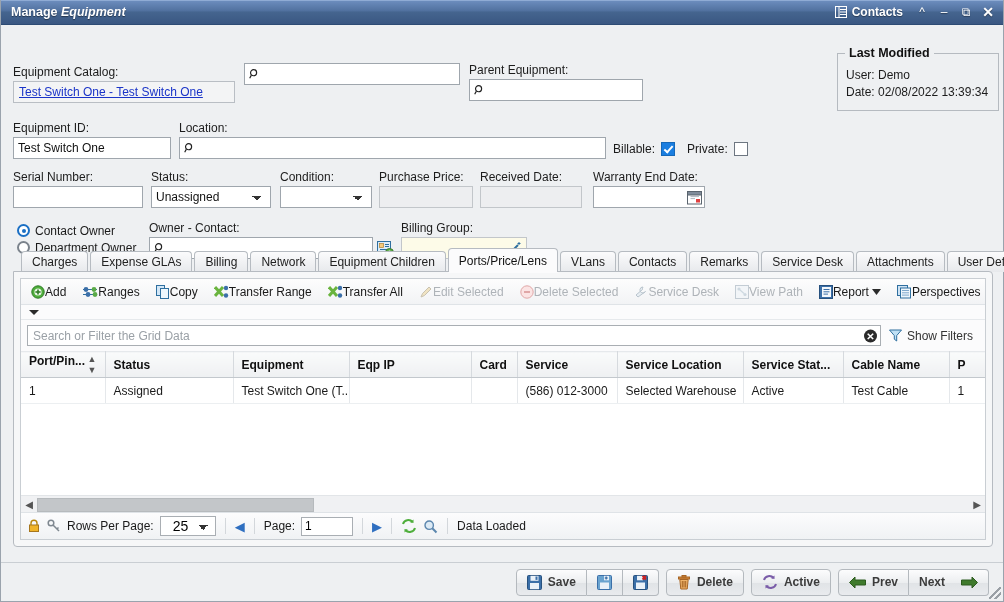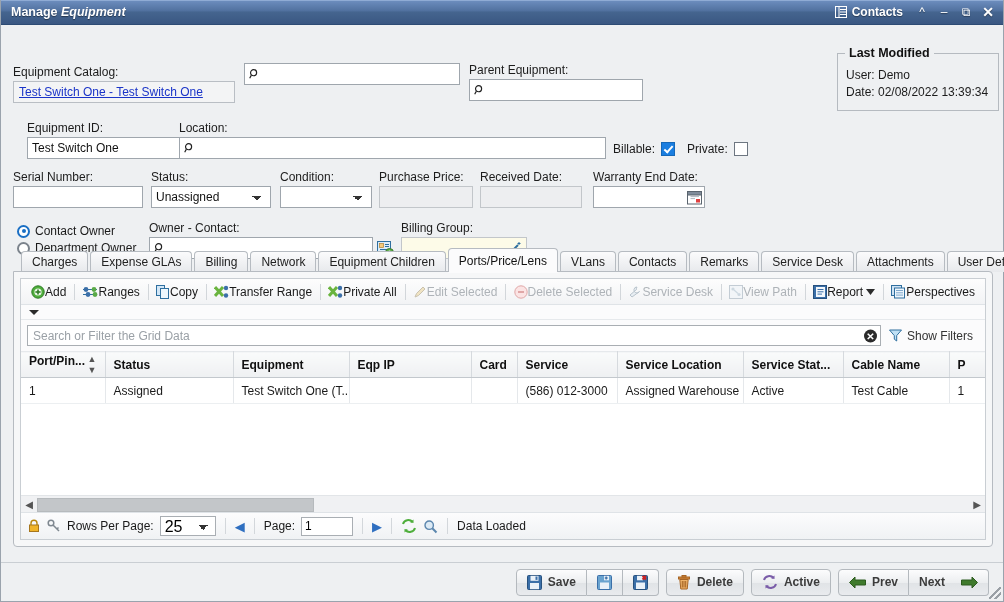--- a/index.html
+++ b/index.html
@@ -148,21 +148,21 @@
     width: 13px; height: 13px; border-radius: 50%;
     box-sizing: border-box; border: 2px solid #7b838c;
     background: #fff; display: inline-block; vertical-align: middle;
     position: relative; cursor: pointer;
   }
   .radio.on { border-color: #1a6fc4; }
   .radio.on:after {
     content: ""; position: absolute; left: 2.5px; top: 2.5px;
     width: 4px; height: 4px; border-radius: 50%; background: #1a6fc4;
   }
-  .radio-row { display: flex; align-items: center; gap: 5px; font-size: 12px; }
+  .radio-row { display: flex; align-items: flex-start; gap: 5px; font-size: 12px; }
 
   
   .tabwrap {
     position: absolute; left: 12px; top: 248px;
     width: 980px; height: 300px;
   }
   .tabstrip { display: flex; align-items: flex-end; height: 24px; padding-left: 8px; }
   .tab {
     box-sizing: border-box;
     height: 21px;
@@ -314,23 +314,23 @@
   .pg-arrow { cursor: pointer; font-size: 13px; line-height: 13px; }
   .pg-input {
     box-sizing: border-box; width: 52px; height: 19px;
     border: 1px solid #a9aeb3; background: #fff;
     font-size: 12px; padding: 1px 3px;
     font-family: "Liberation Sans", sans-serif; outline: none;
   }
   select.pg-select {
     box-sizing: border-box; height: 20px; width: 56px;
     border: 1px solid #a9aeb3; background: #fff;
-    font-size: 16px; font-family: "Liberation Sans", sans-serif;
+    font-size: 14px; font-family: "Liberation Sans", sans-serif;
     -webkit-appearance: none; appearance: none;
-    padding-left: 4px;
+    padding-left: 12px;
     background-image:
       linear-gradient(45deg, transparent 50%, #333 50%),
       linear-gradient(135deg, #333 50%, transparent 50%);
     background-position: calc(100% - 12px) 8px, calc(100% - 7px) 8px;
     background-size: 5px 5px, 5px 5px;
     background-repeat: no-repeat;
   }
 
   
   .bottombar {
@@ -428,21 +428,21 @@
         <input class="field lookup" style="width: 174px;" value="">
       </span>
     </div>
 
     <div class="lastmod">
       <div class="lastmod-title">Last Modified</div>
       <div class="lastmod-row" style="margin-top:14px;">User: Demo</div>
       <div class="lastmod-row" style="margin-top:3px;">Date: 02/08/2022 13:39:34</div>
     </div>
 
-    <div class="abs" style="left:12px; top:96px; width:158px;margin-left:14px;">
+    <div class="abs" style="left:12px; top:96px; width:158px;">
       <span class="lbl">Equipment ID:</span>
       <input class="field" style="width: 158px;" value="Test Switch One">
     </div>
 
     <div class="abs" style="left:178px; top:96px; width:427px;">
       <span class="lbl">Location:</span>
       <span class="lookup-wrap" style="width:427px;">
         <svg class="mag" viewBox="0 0 12 12">
           <circle cx="5" cy="4.6" r="3.3" fill="none" stroke="#222" stroke-width="1.3"></circle>
           <line x1="2.6" y1="7.2" x2="0.8" y2="10.6" stroke="#222" stroke-width="1.3"></line>
@@ -648,21 +648,21 @@
           <div class="tb-sep"></div>
           <div class="tb-item">
             <span>
               <svg width="15" height="14" viewBox="0 0 15 14">
                 <path d="M1 2 L9 11" stroke="#6ab43e" stroke-width="3"></path>
                 <path d="M1 11 L9 2" stroke="#6ab43e" stroke-width="3"></path>
                 <circle cx="12" cy="3" r="2.2" fill="#3b6fa8"></circle>
                 <circle cx="12" cy="10.5" r="2.2" fill="#3b6fa8"></circle>
               </svg>
             </span>
-            <span>Private All</span>
+            <span>Transfer All</span>
           </div>
           <div class="tb-sep"></div>
           <div class="tb-item disabled">
             <span>
               <svg width="14" height="14" viewBox="0 0 14 14">
                 <path d="M2 12 L3.5 8.5 L10 2 L12 4 L5.5 10.5 Z" fill="#f0e3c2" stroke="#c9c2b0"></path>
               </svg>
             </span>
             <span>Edit Selected</span>
           </div>
@@ -780,21 +780,21 @@
               </tr>
             </thead>
             <tbody>
               <tr>
                 <td>1</td>
                 <td>Assigned</td>
                 <td>Test Switch One (T...</td>
                 <td></td>
                 <td></td>
                 <td>(586) 012-3000</td>
-                <td>Assigned Warehouse</td>
+                <td>Selected Warehouse</td>
                 <td>Active</td>
                 <td>Test Cable</td>
                 <td>1</td>
               </tr>
             </tbody>
           </table>
         </div>
 
         <div class="hscroll">
           <div class="hs-arrow">◀</div>

